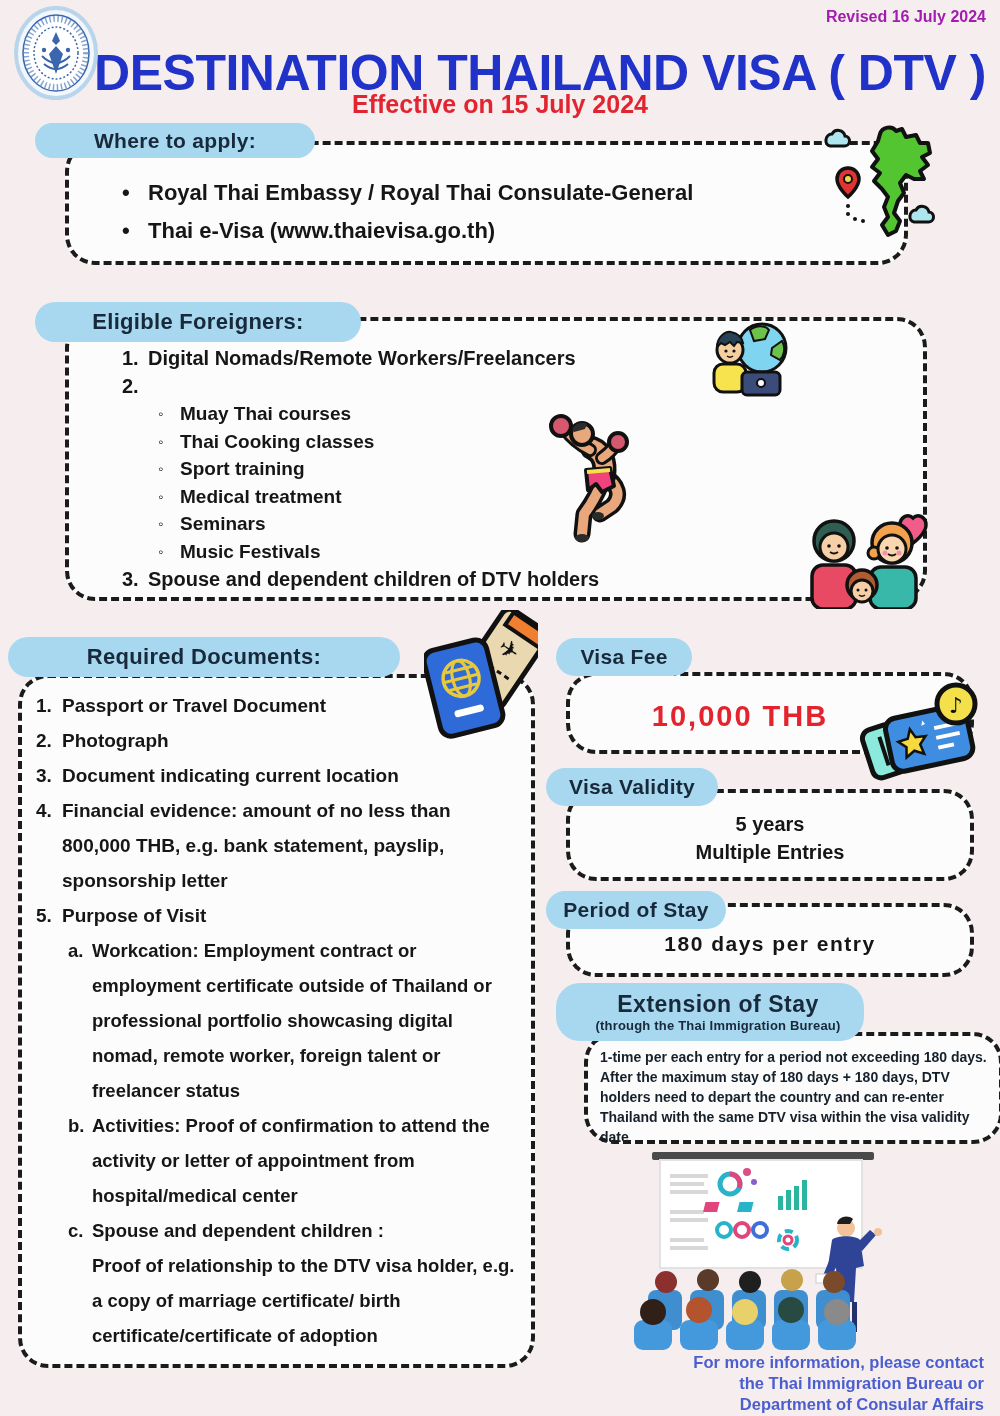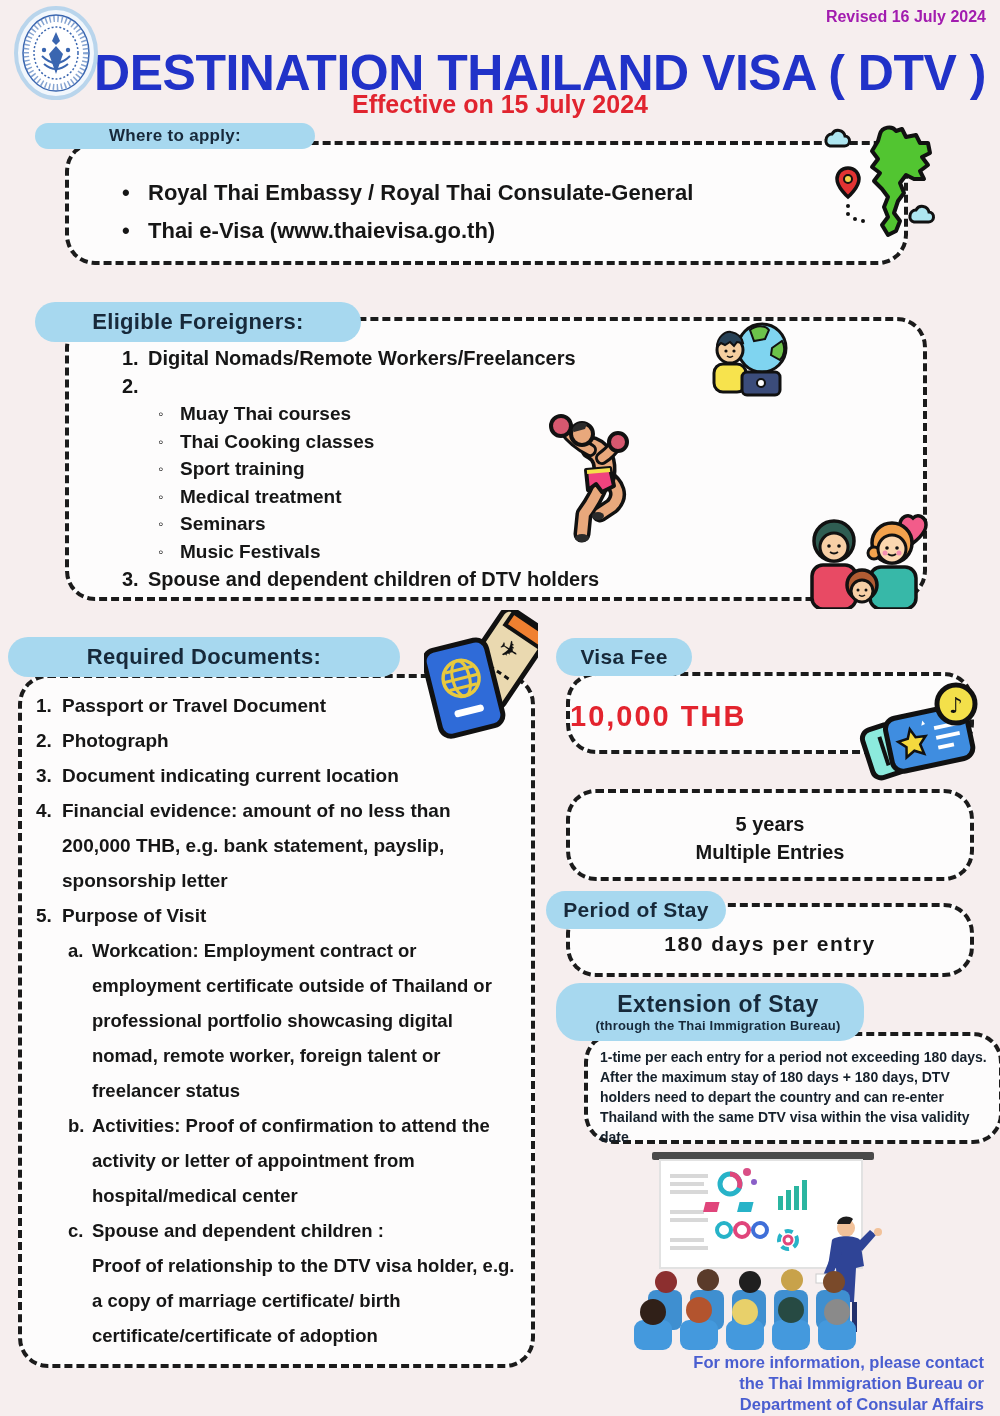--- a/index.html
+++ b/index.html
@@ -9,21 +9,21 @@
         display:flex;align-items:center;justify-content:center;z-index:3;letter-spacing:.3px;}
   .dbox{position:absolute;background:#fdfcfc;border:4px dashed #1b1b1b;border-radius:30px;z-index:1;box-sizing:border-box;}
   .icon{position:absolute;z-index:5;}
   
   #revised{position:absolute;top:8px;right:14px;font-size:16px;font-weight:800;color:#a21caf;}
   #logo{top:6px;left:14px;width:84px;height:94px;}
   #title{position:absolute;top:44px;left:90px;right:10px;text-align:center;font-size:50px;font-weight:800;
          color:#2132c8;letter-spacing:-.5px;white-space:nowrap;}
   #subtitle{position:absolute;top:90px;left:0;right:0;text-align:center;font-size:25px;font-weight:800;color:#e1242f;}
   
-  #where-pill{left:35px;top:123px;width:280px;height:26px;font-size:17px;text-align:right;}
+  #where-pill{left:35px;top:123px;width:280px;height:35px;font-size:21px;text-align:right;}
   #where-box{left:65px;top:141px;width:843px;height:124px;}
   #where-list{position:absolute;left:122px;top:174px;z-index:2;font-size:22px;font-weight:800;line-height:38px;}
   #map-icon{left:818px;top:124px;width:126px;height:118px;}
   
   #elig-pill{left:35px;top:302px;width:326px;height:40px;font-size:22px;}
   #elig-box{left:65px;top:317px;width:862px;height:284px;}
   #elig-content{position:absolute;left:122px;top:344px;width:580px;z-index:2;}
   .nitem{display:flex;font-weight:800;}
   .nitem .num{flex:0 0 26px;}
   #elig-content .nitem{font-size:20px;line-height:28px;}
@@ -35,21 +35,21 @@
   
   #req-pill{left:8px;top:637px;width:392px;height:40px;font-size:22px;}
   #req-box{left:18px;top:674px;width:517px;height:694px;}
   #req-list{position:absolute;left:36px;top:688px;width:486px;z-index:2;font-size:19px;font-weight:800;line-height:35px;}
   .subitem{display:flex;margin-left:32px;font-size:18.5px;}
   .subitem .num{flex:0 0 24px;}
   #passport-icon{left:424px;top:610px;width:114px;height:146px;z-index:6;}
   
   #fee-pill{left:556px;top:638px;width:136px;height:38px;font-size:21px;}
   #fee-box{left:566px;top:672px;width:408px;height:82px;}
-  #fee-amount{position:absolute;left:0;right:60px;top:24px;text-align:left;font-size:29px;font-weight:800;
+  #fee-amount{position:absolute;left:0;right:60px;top:24px;text-align:center;font-size:29px;font-weight:800;
               color:#e3242e;letter-spacing:2px;}
   #ticket-icon{left:854px;top:682px;width:128px;height:102px;}
   #validity-pill{left:546px;top:768px;width:172px;height:38px;font-size:21px;}
   #validity-box{left:566px;top:789px;width:408px;height:92px;text-align:center;}
   #validity-box .v{position:relative;font-size:20px;font-weight:800;line-height:28px;}
   #validity-box .v1{margin-top:17px;}
   #period-pill{left:546px;top:891px;width:180px;height:38px;font-size:21px;}
   #period-box{left:566px;top:903px;width:408px;height:74px;text-align:center;}
   #period-value{position:relative;margin-top:25px;font-size:21px;font-weight:800;letter-spacing:1.5px;}
   #ext-pill{left:556px;top:983px;width:308px;height:58px;flex-direction:column;align-items:center;
@@ -220,21 +220,21 @@
     <div class="nitem">
       <span class="num">2.</span>
       <span class="txt">Photograph</span>
       </div>
     <div class="nitem">
       <span class="num">3.</span>
       <span class="txt">Document indicating current location</span>
       </div>
     <div class="nitem">
       <span class="num">4.</span>
-      <span class="txt">Financial evidence: amount of no less than 200,000 THB, e.g. bank statement, payslip, sponsorship letter</span>
+      <span class="txt">Financial evidence: amount of no less than 800,000 THB, e.g. bank statement, payslip, sponsorship letter</span>
       </div>
     <div class="nitem">
       <span class="num">5.</span>
       <span class="txt">Purpose of Visit</span>
       </div>
     <div class="nitem subitem">
       <span class="num">a.</span>
       <span class="txt">Workcation: Employment contract or employment certificate outside of Thailand or professional portfolio showcasing digital nomad, remote worker, foreign talent or freelancer status</span>
       </div>
     <div class="nitem subitem">
@@ -281,20 +281,21 @@
         <rect x="34" y="30" width="82" height="54" rx="11" fill="#3f8de0" stroke="#111" stroke-width="5"></rect>
         <path d="M58 44 l4 9 10 1 -7 7 2 10 -9-5 -9 5 2-10 -7-7 10-1 z" fill="#f5d93e" stroke="#111" stroke-width="2.5"></path>
         <path d="M82 48h24M82 58h24M82 68h16" stroke="#fff" stroke-width="4"></path>
         <path d="M72 38 l2 4 -4 1 z" fill="#fff"></path>
       </g>
       <circle cx="102" cy="22" r="19" fill="#f3e04a" stroke="#111" stroke-width="5"></circle>
       <text x="102" y="31" font-size="22" text-anchor="middle" fill="#111" font-family="DejaVu Sans, sans-serif">♪</text>
     </svg>
   </div>
 
+  <div class="pill" id="validity-pill">Visa Validity</div>
   <div class="dbox" id="validity-box">
     <div class="v v1">5 years</div>
     <div class="v">Multiple Entries</div>
   </div>
 
   <div class="pill" id="period-pill">Period of Stay</div>
   <div class="dbox" id="period-box">
     <div id="period-value">180 days per entry</div>
   </div>
 

